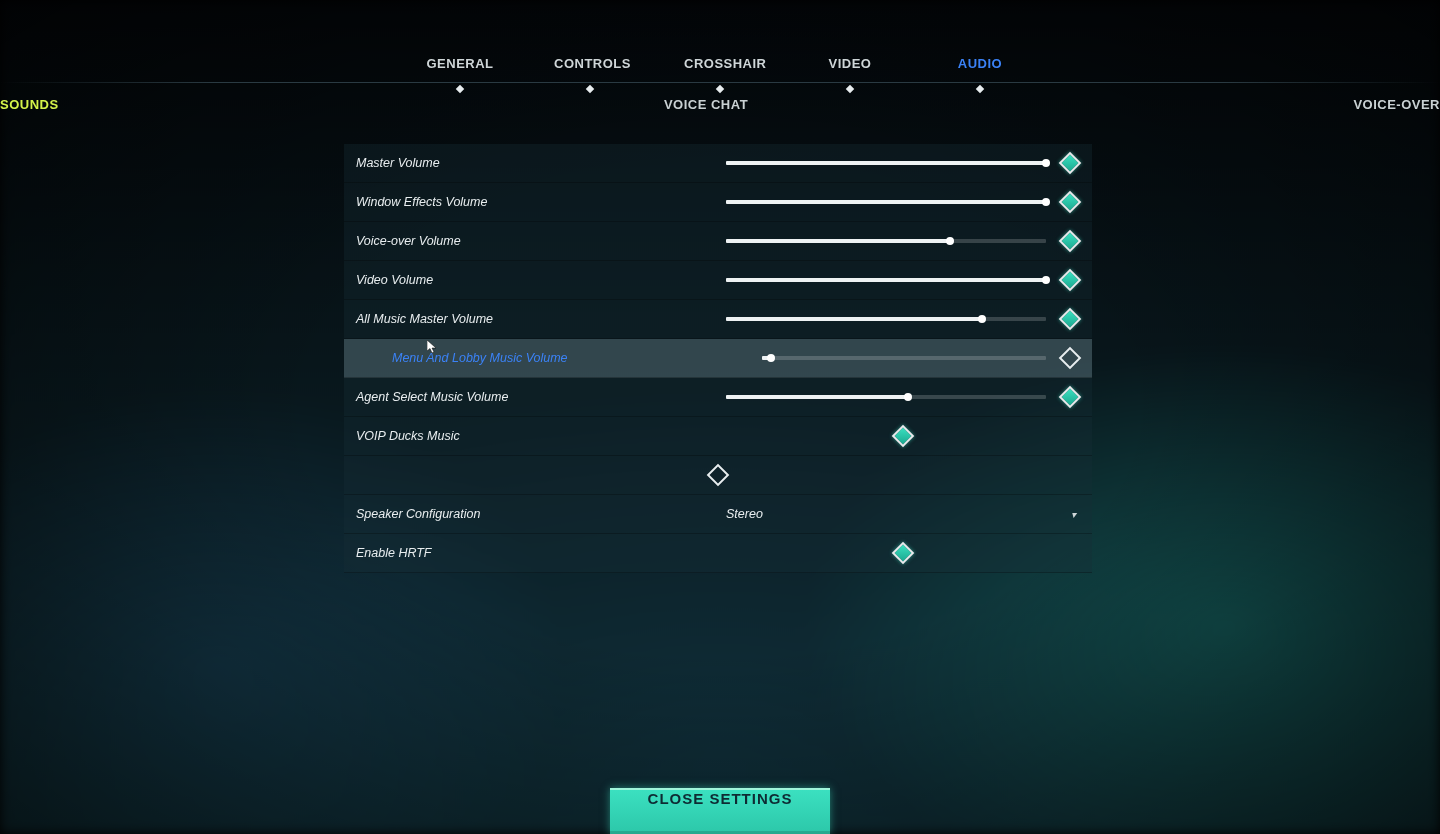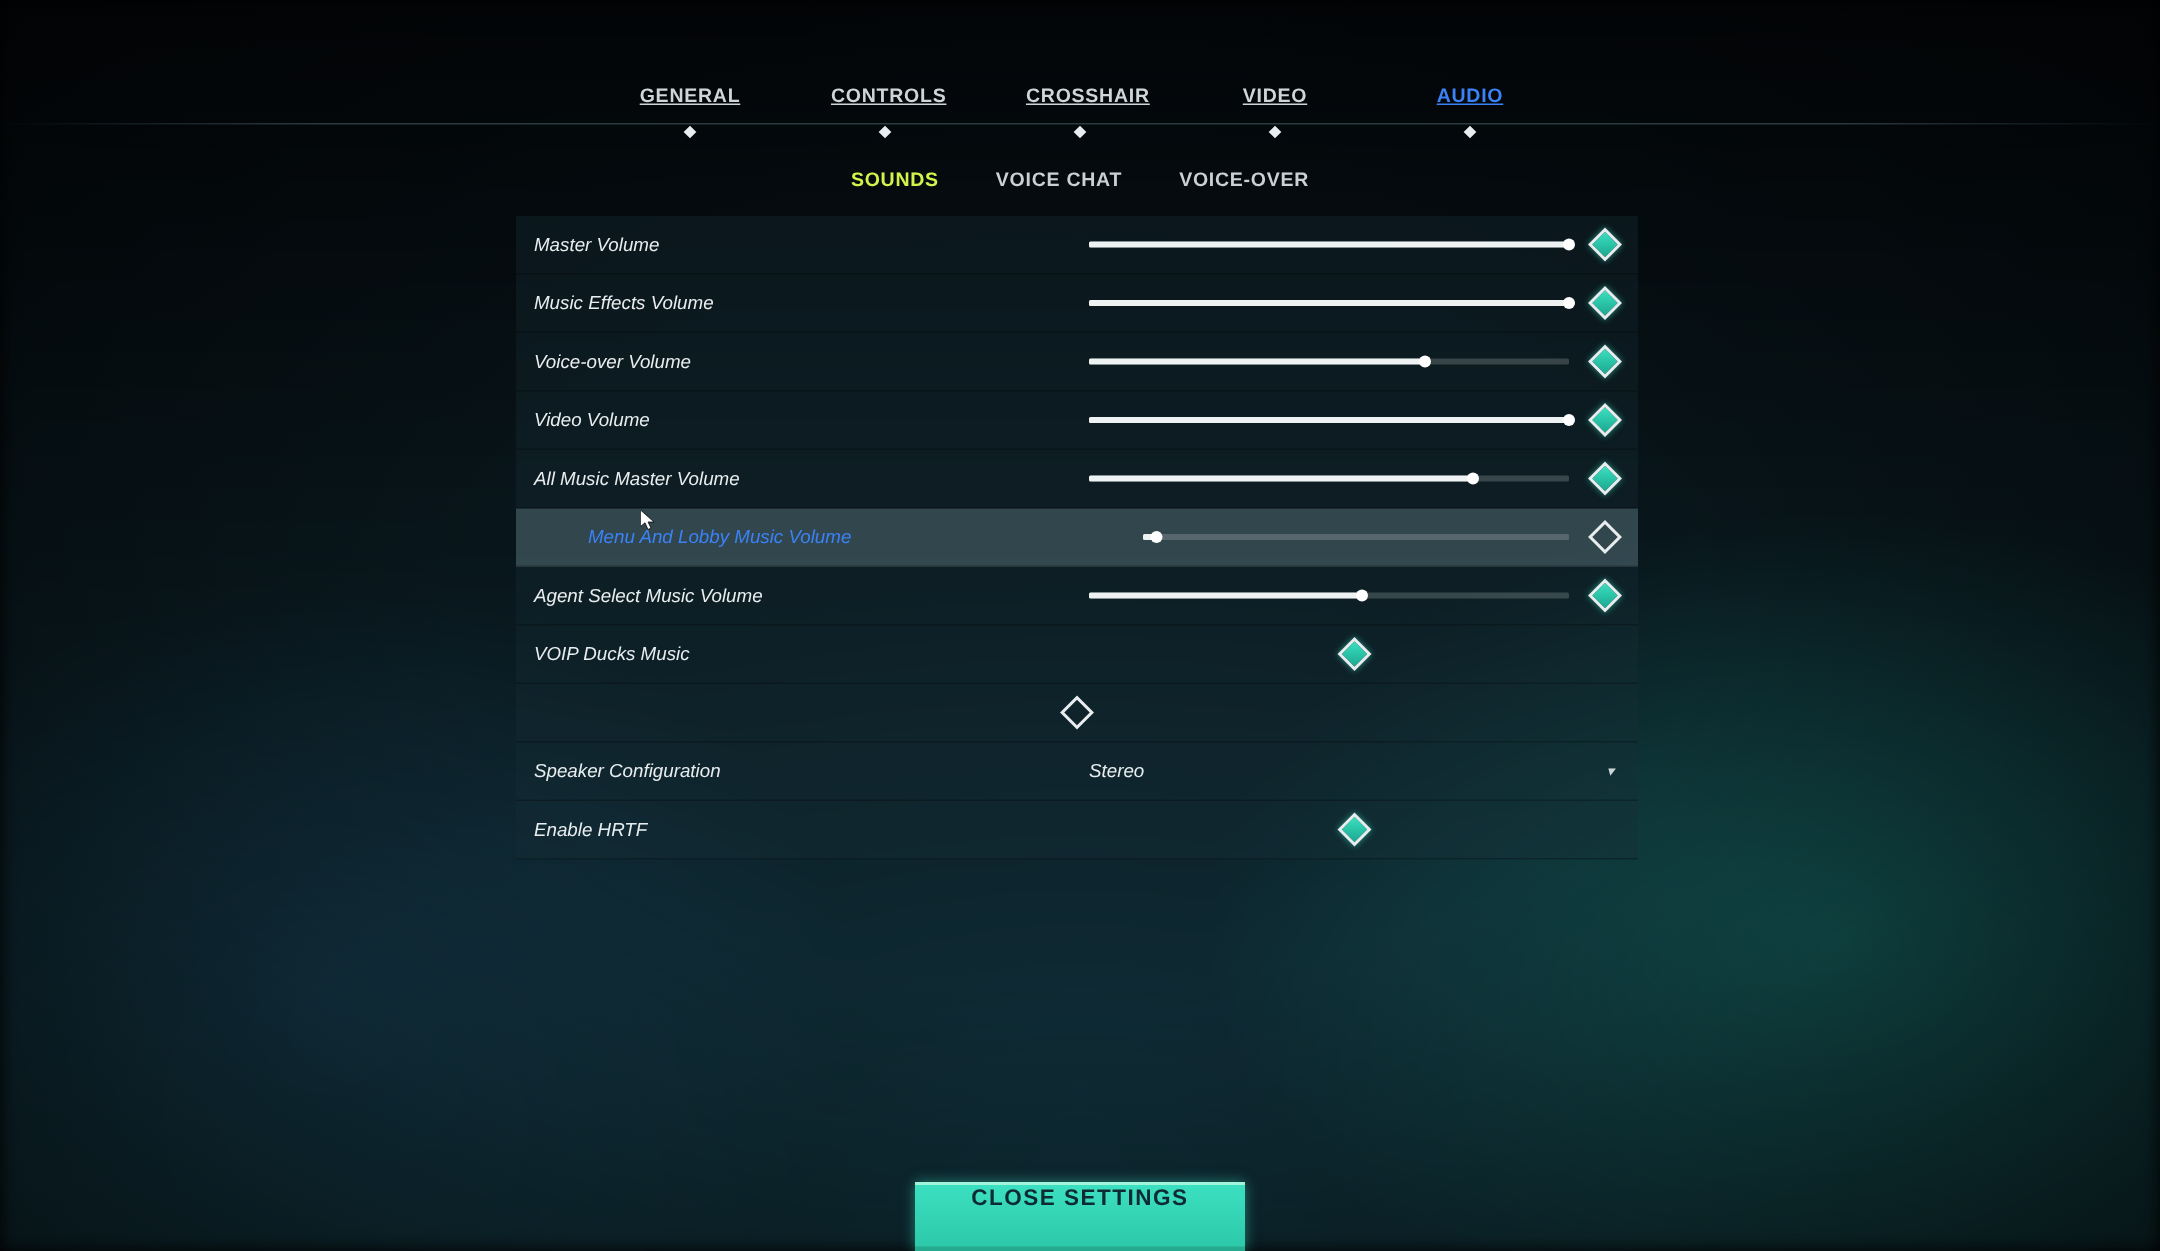--- a/index.html
+++ b/index.html
@@ -29,42 +29,42 @@
 
   
   .topnav {
     position: absolute;
     top: 50px; left: 0; right: 0;
     display: flex; justify-content: center; gap: 50px;
     font-weight: 700;
     letter-spacing: 0.5px;
     font-size: 13px;
   }
-  .topnav .tab { color: #cfd6d8; cursor: pointer; position: relative; padding: 6px 4px; text-decoration: underline; }
+  .topnav .tab { color: #cfd6d8; cursor: pointer; position: relative; padding: 6px 4px; }
   .topnav .tab.active { color: #3b82f6; }
   .topline {
     position: absolute; top: 82px; left: 0; right: 0;
     height: 1px; background: linear-gradient(to right, transparent, #2a3a42 15%, #2a3a42 85%, transparent);
   }
   .diamonds {
     position: absolute; top: 78px; left: 0; right: 0;
     display: flex; justify-content: center; gap: 50px;
     pointer-events: none;
   }
   .diamonds span {
     width: 6px; height: 6px; background: #e8edef; transform: rotate(45deg);
     display: inline-block;
   }
   
   .diamond-slot { width: 80px; text-align: center; }
 
   
   .subnav {
-    position: absolute; top: 112px; left: 0; right: 0;
-    display: flex; justify-content: center; gap: 38px;
+    position: absolute; top: 97px; left: 0; right: 0;
+    display: flex; justify-content: space-between; gap: 38px;
     font-size: 13px; font-weight: 700; letter-spacing: 0.5px;
   }
   .subnav .stab { color: #c9d1d3; cursor: pointer; }
   .subnav .stab.active { color: #d4f24a; }
 
   
   .panel {
     position: absolute;
     top: 144px;
     left: 344px;
@@ -214,21 +214,21 @@
           <div class="slider">
             <div class="fill" style="width: 100%;"></div>
             <div class="thumb" style="left: 100%;"></div>
           </div>
           <div class="reset">
             <div class="diamond-check on"></div>
           </div>
         </div>
       </div>
       <div class="row">
-        <div class="label">Music Effects Volume</div>
+        <div class="label">Window Effects Volume</div>
         <div class="control">
           <div class="slider">
             <div class="fill" style="width: 100%;"></div>
             <div class="thumb" style="left: 100%;"></div>
           </div>
           <div class="reset">
             <div class="diamond-check on"></div>
           </div>
         </div>
       </div>

